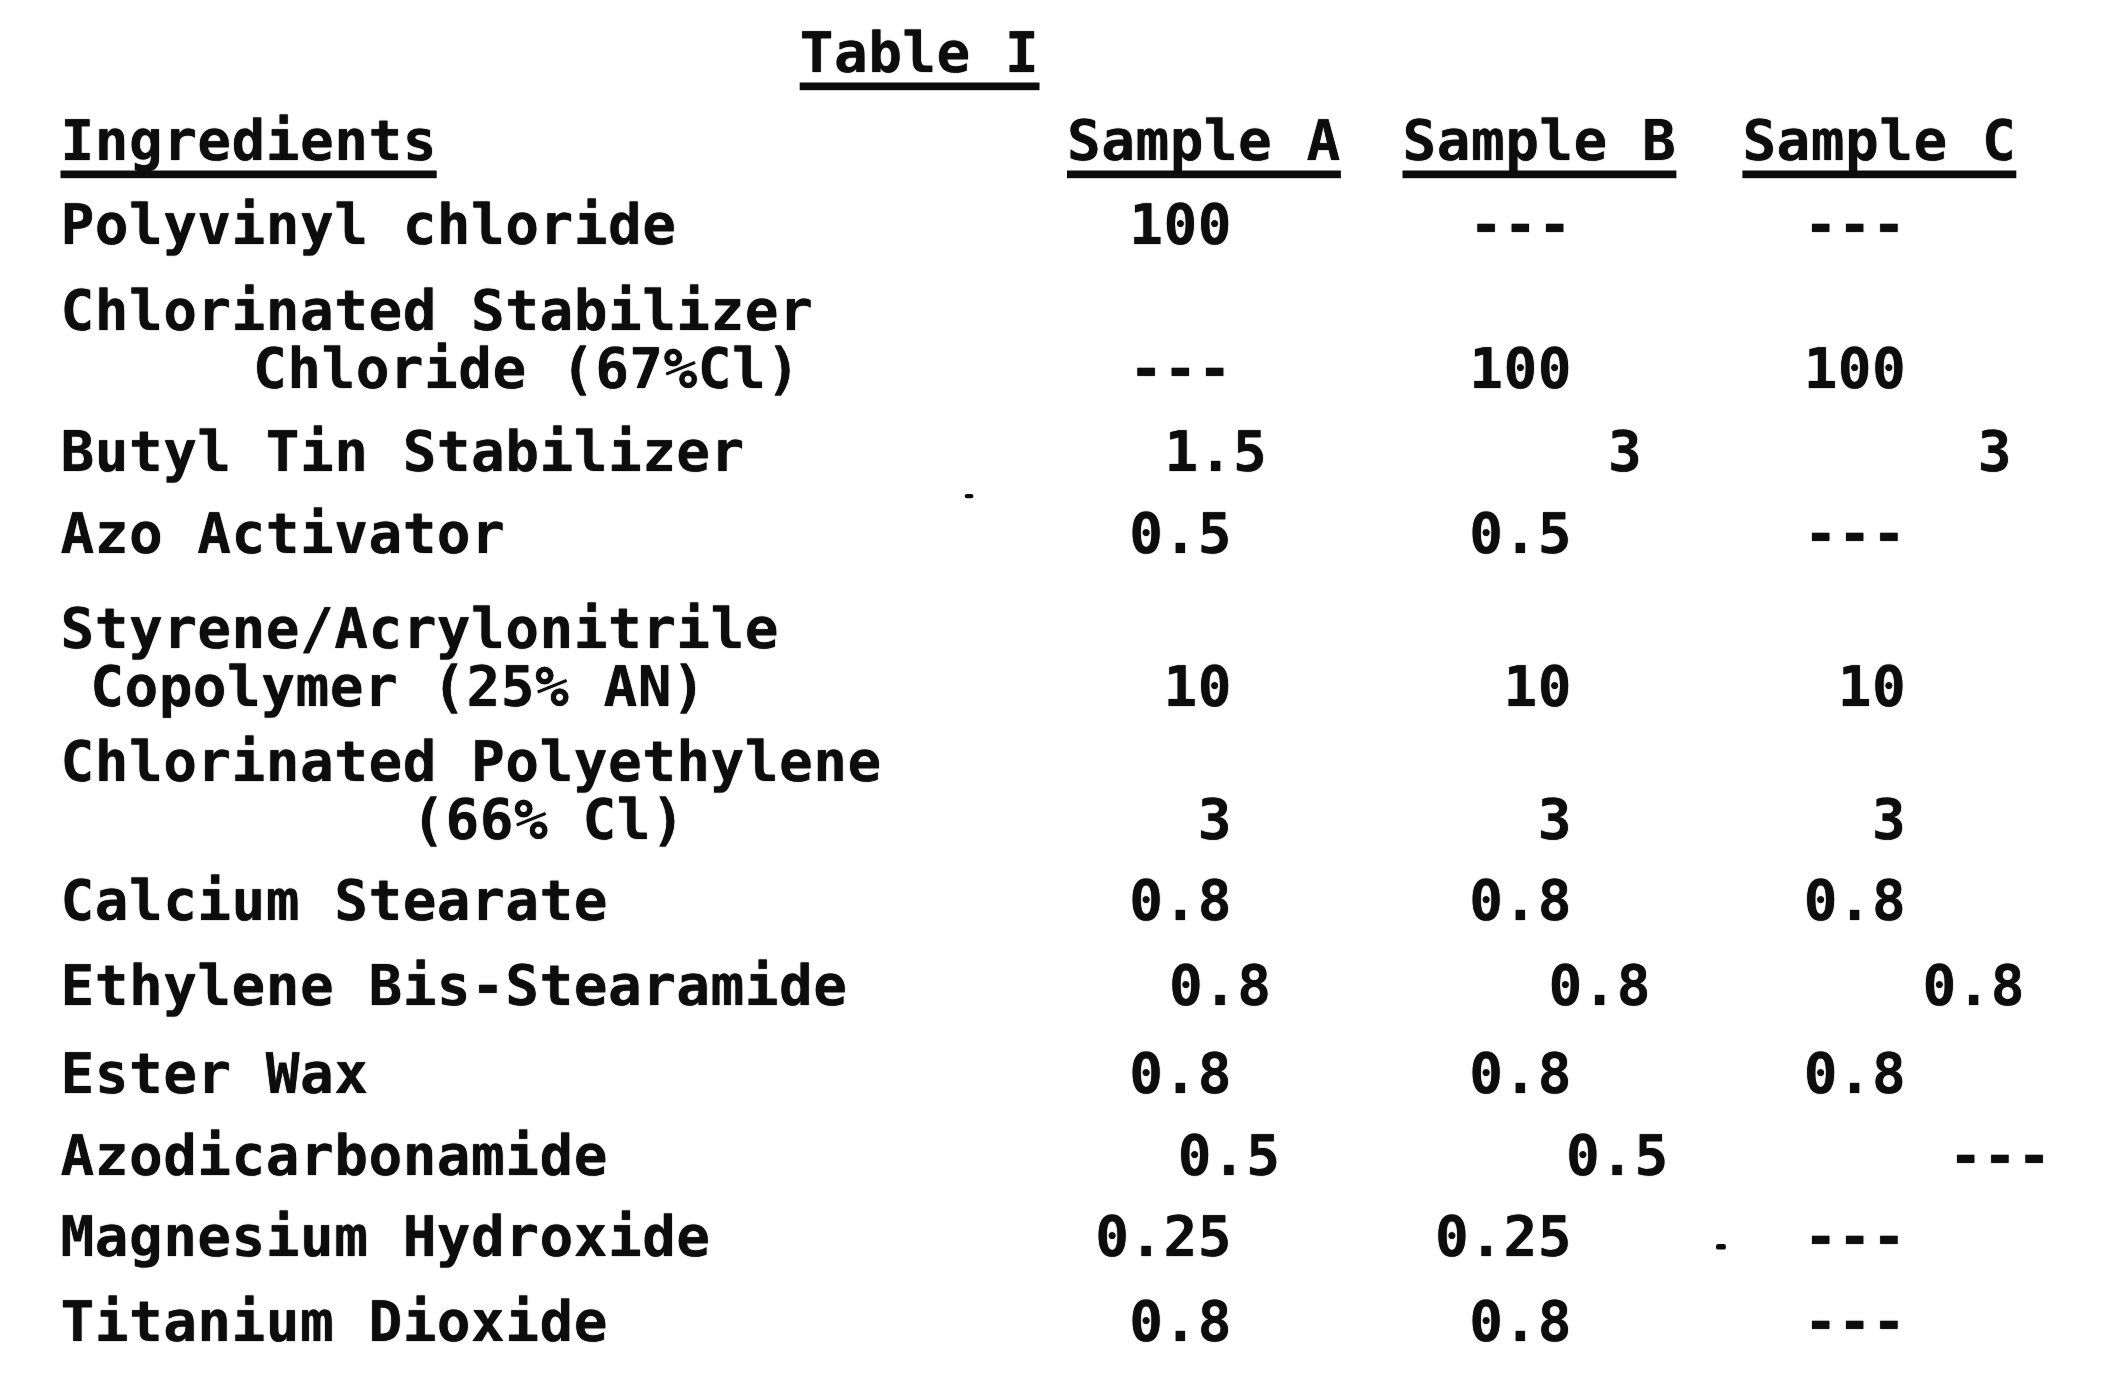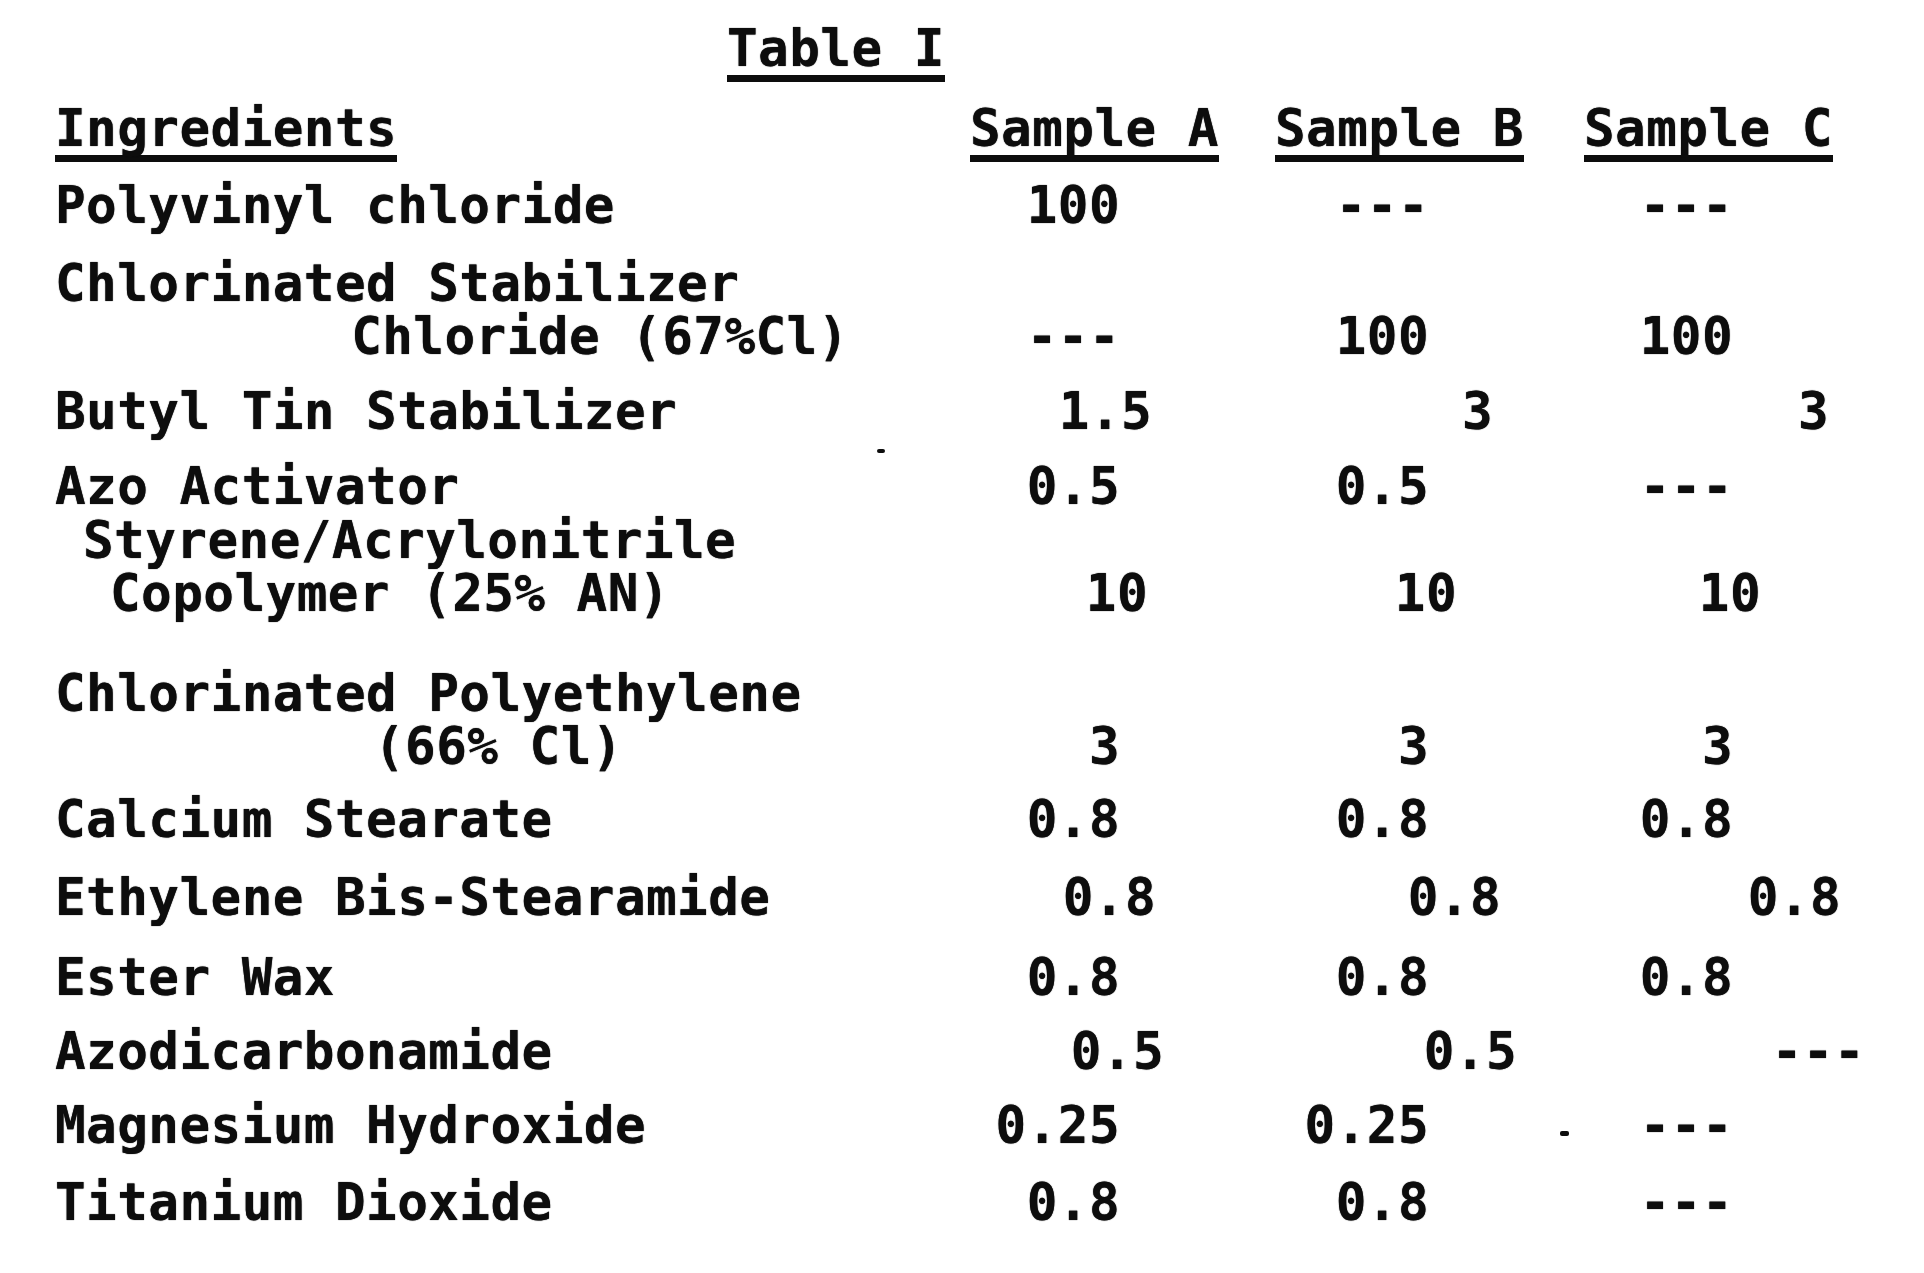--- a/index.html
+++ b/index.html
@@ -30,28 +30,28 @@
   .row {
     position: absolute; left: 55px;
     display: flex; align-items: flex-end;
   }
   .c-name { width: 915px; }
   .c-name .l1, .c-name .l2 { display: block; line-height: 53px; white-space: nowrap; }
   .c-name .l2:empty { display: none; }
   .c-a { width: 150px; text-align: right; line-height: 53px; }
   .c-b { width: 309px; text-align: right; line-height: 53px; }
   .c-c { width: 304px; text-align: right; line-height: 53px; }
-  .ind-chloride { padding-left: 175px; text-align: center; }
+  .ind-chloride { padding-left: 175px; }
   .ind-copolymer { padding-left: 27px; }
   .ind-35cl { padding-left: 319px; }
   .r0  { top: 179px; }
   .r1  { top: 257px; }
   .r2  { top: 385px; gap: 32px; }
   .r3  { top: 460px; }
-  .r4  { top: 514px; margin-left: 28px; }
+  .r4  { top: 546px; }
   .r5  { top: 667px; }
   .r6  { top: 793px; }
   .r7  { top: 871px; gap: 36px; }
   .r8  { top: 951px; }
   .r9  { top: 1025px; gap: 44px; }
   .r10 { top: 1099px; }
   .r11 { top: 1176px; }
   .speck { position: absolute; background: var(--ink); }
   .speck1 { left: 877px; top: 449px; width: 8px; height: 4px; border-radius: 2px; }
   .speck2 { left: 1560px; top: 1131px; width: 9px; height: 5px; border-radius: 2px; }

